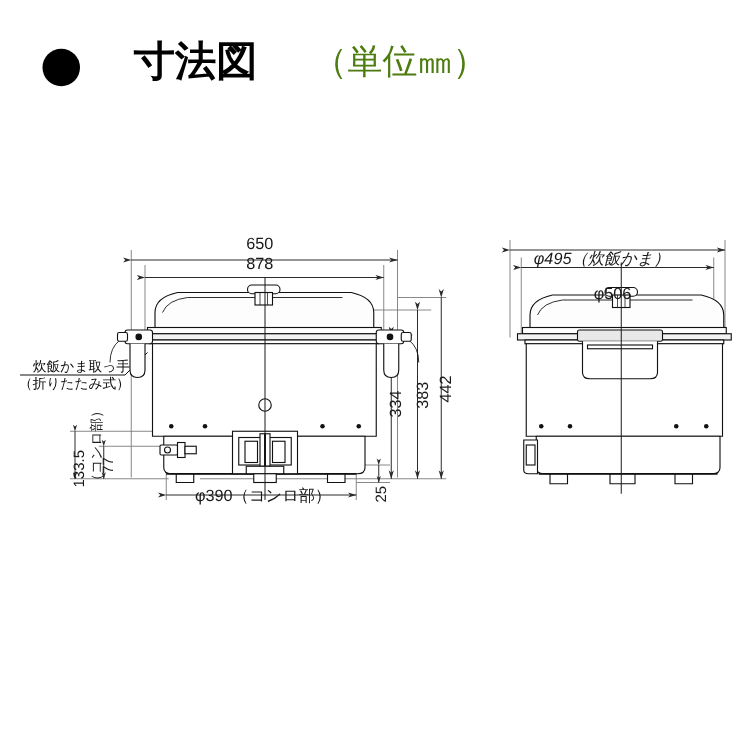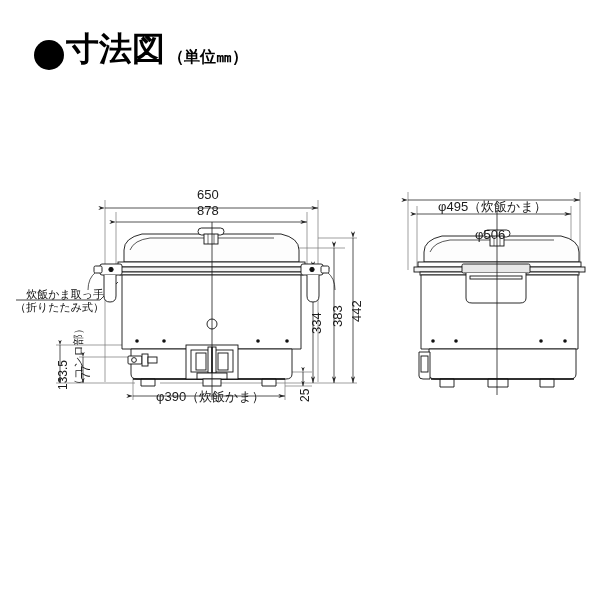--- a/index.html
+++ b/index.html
@@ -14,44 +14,45 @@
     font-family: "Liberation Sans", "DejaVu Sans", sans-serif;
     overflow: hidden;
   }
 
   
   #title-block {
     position: absolute;
     left: 34px;
     top: 32px;
     display: flex;
-    align-items: flex-end;
+    align-items: center;
     white-space: nowrap;
+    gap: 41px;
   }
   #title-bullet {
     width: 30px;
     height: 30px;
     border-radius: 50%;
     background: #000;
     display: inline-block;
     position: relative;
     top: 5px;
     margin-right: 2px;
   }
   #title-main {
     font-size: 33px;
     font-weight: bold;
     letter-spacing: 0px;
     color: #000;
     line-height: 1;
   }
   #title-unit {
-    font-size: 16px;
-    font-weight: bold;
-    color: #000000;
+    font-size: 28px;
+    font-weight: normal;
+    color: #4d7c0f;
     line-height: 1;
     margin-left: 3px;
   }
 
   
   #drawing {
     position: absolute;
     left: 0;
     top: 0;
     width: 600px;
@@ -300,24 +301,24 @@
 <div class="dim vert" style="left:331px; top:327px;">383</div>
 
 <div class="dim vert" style="left:350px; top:322px;">442</div>
 
 <div class="dim vert" style="left:57px; top:390px; font-size:12px;">133.5</div>
 
 <div class="dim vert" style="left:73px; top:390px; font-size:11px;">（コンロ部）</div>
 
 <div class="dim vert" style="left:80px; top:379px; font-size:12px;">77</div>
 
-<div class="dim" style="left:156px; top:390px;">φ390（炊飯かま）</div>
+<div class="dim" style="left:156px; top:390px;">φ390（コンロ部）</div>
 
 <div class="dim vert" style="left:299px; top:402px; font-size:12px;">25</div>
 
 <div class="dim" style="left:475px; top:184px;margin-top:44px;">φ506</div>
 
-<div class="dim" style="left:438px; top:200px;">φ495（炊飯かま）</div>
+<div class="dim" style="left:427px; top:200px;font-style:italic;">φ495（炊飯かま）</div>
 
 <div class="note" style="left:15px; top:288px;">
   <div>炊飯かま取っ手</div>
   <div>（折りたたみ式）</div>
 </div>
 
 </body></html>

